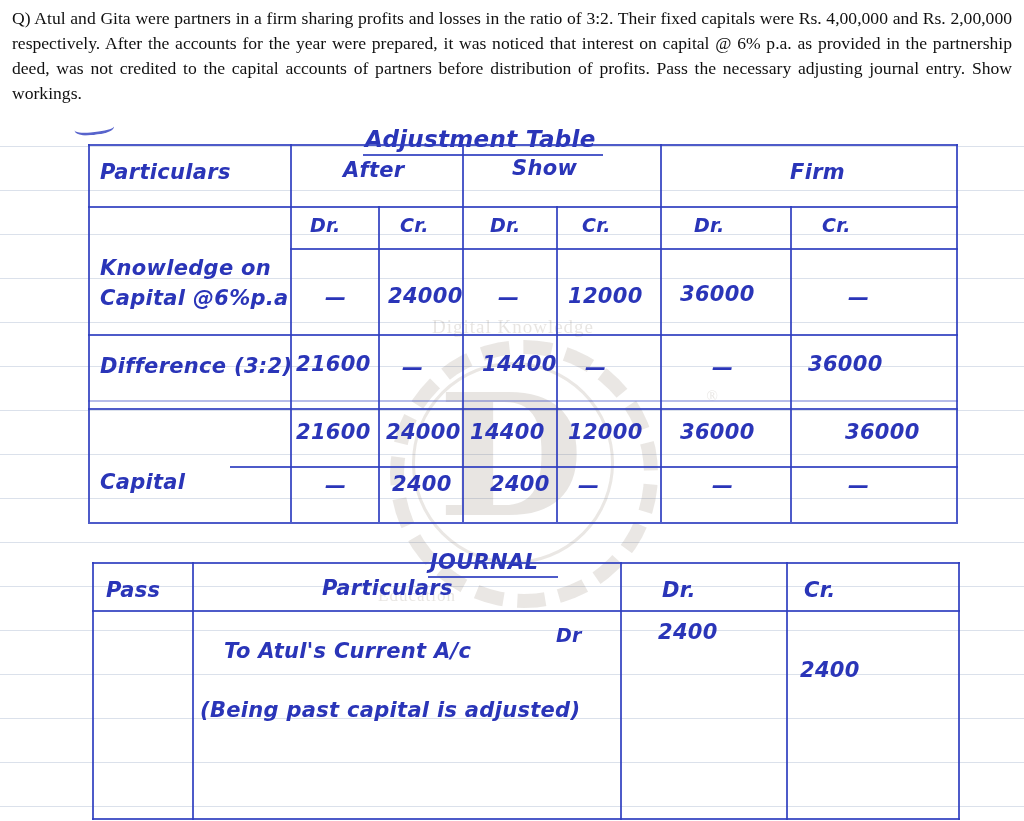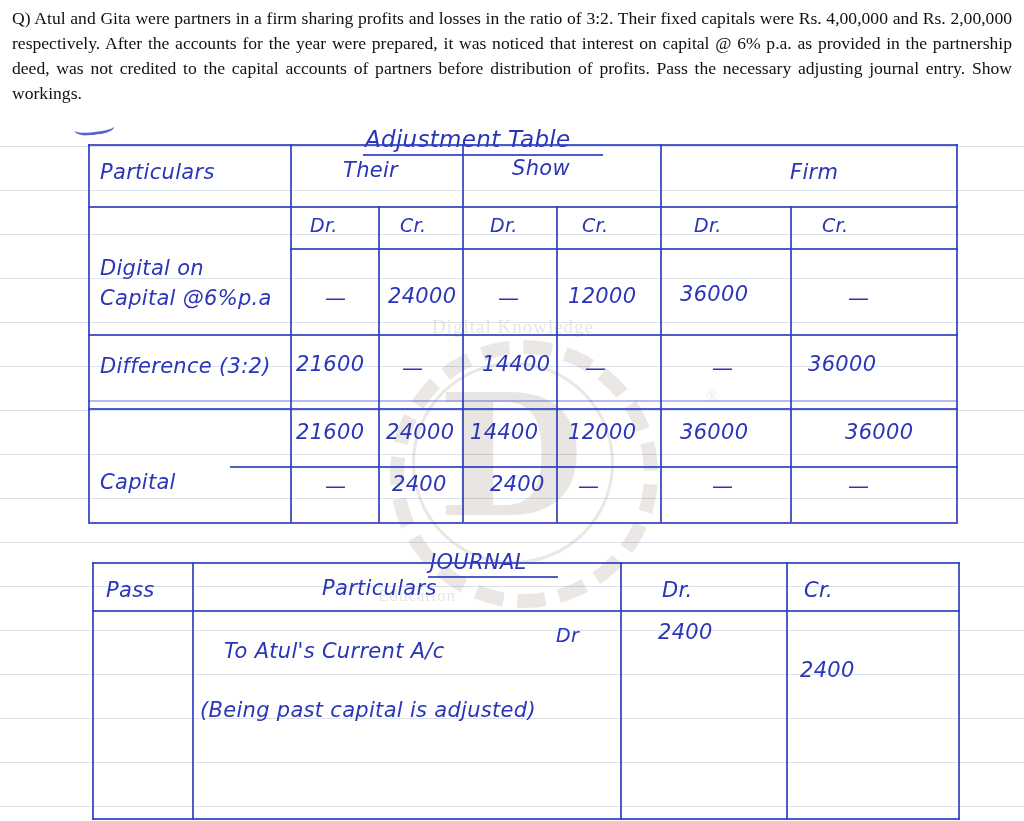--- a/index.html
+++ b/index.html
@@ -52,21 +52,21 @@
     font-family: "DejaVu Sans", sans-serif;
     color: #2a35b8;
     font-style: italic;
     white-space: nowrap;
     letter-spacing: .3px;
   }
 
   .hand-line {
     position: absolute;
     font-size: 21px;
-    font-weight: 400;
+    font-weight: 700;
   }
   .hand-small { font-size: 19px; }
   .hand-big   { font-size: 23px; }
 
   
   .ink-h, .ink-v {
     position: absolute;
     background: #2f3ec0;
     opacity: .85;
   }
@@ -198,32 +198,32 @@
   <div class="ink-v" style="left:88px;  top:26px;  height:378px;"></div>
   <div class="ink-v" style="left:290px; top:26px;  height:378px;"></div>
   <div class="ink-v" style="left:378px; top:88px;  height:316px;"></div>
   <div class="ink-v" style="left:462px; top:26px;  height:378px;"></div>
   <div class="ink-v" style="left:556px; top:88px;  height:316px;"></div>
   <div class="ink-v" style="left:660px; top:26px;  height:378px;"></div>
   <div class="ink-v" style="left:790px; top:88px;  height:316px;"></div>
   <div class="ink-v" style="left:956px; top:26px;  height:378px;"></div>
 
   <div class="hand hand-line" style="left:100px; top:42px;">Particulars</div>
-  <div class="hand hand-line" style="left:343px; top:40px;">Their</div>
+  <div class="hand hand-line" style="left:343px; top:40px;">After</div>
   <div class="hand hand-line" style="left:512px; top:38px;">Show</div>
   <div class="hand hand-line" style="left:790px; top:42px;">Firm</div>
 
   <div class="hand hand-line hand-small" style="left:310px; top:96px;">Dr.</div>
   <div class="hand hand-line hand-small" style="left:400px; top:96px;">Cr.</div>
   <div class="hand hand-line hand-small" style="left:490px; top:96px;">Dr.</div>
   <div class="hand hand-line hand-small" style="left:582px; top:96px;">Cr.</div>
   <div class="hand hand-line hand-small" style="left:694px; top:96px;">Dr.</div>
   <div class="hand hand-line hand-small" style="left:822px; top:96px;">Cr.</div>
 
-  <div class="hand hand-line" style="left:100px; top:138px;">Digital on</div>
+  <div class="hand hand-line" style="left:100px; top:138px;">Knowledge on</div>
   <div class="hand hand-line" style="left:100px; top:168px;">Capital @6%p.a</div>
   <div class="hand hand-line" style="left:325px; top:168px;">—</div>
   <div class="hand hand-line" style="left:388px; top:166px;">24000</div>
   <div class="hand hand-line" style="left:498px; top:168px;">—</div>
   <div class="hand hand-line" style="left:568px; top:166px;">12000</div>
   <div class="hand hand-line" style="left:680px; top:164px;">36000</div>
   <div class="hand hand-line" style="left:848px; top:168px;">—</div>
 
   <div class="hand hand-line" style="left:100px; top:236px;">Difference (3:2)</div>
   <div class="hand hand-line" style="left:296px; top:234px;">21600</div>

